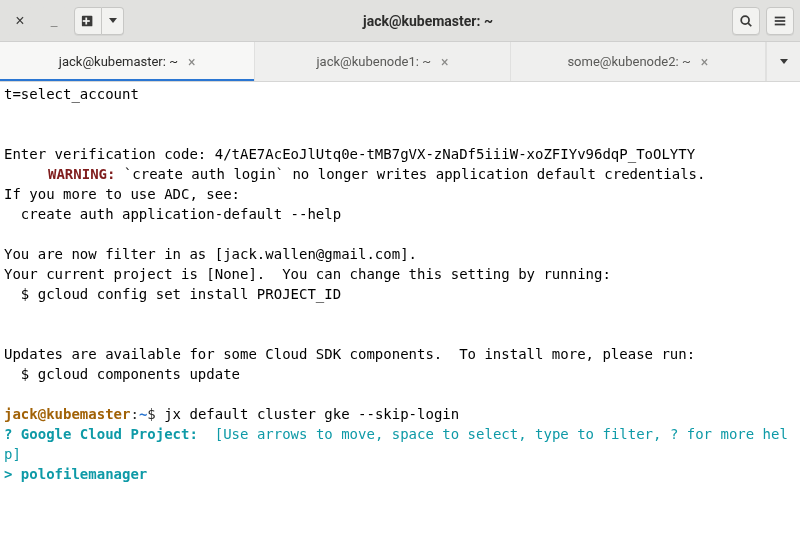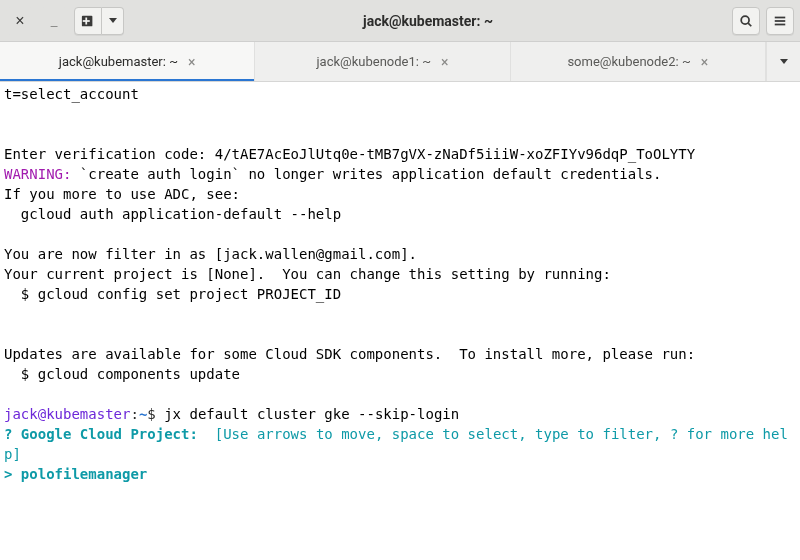--- a/index.html
+++ b/index.html
@@ -127,22 +127,22 @@
     font-size: 14px;
     line-height: 20px;
     white-space: pre-wrap;
     word-break: break-all;
     padding: 2px 4px 0 4px;
     color: #000000;
     background: #ffffff;
     height: calc(560px - 42px - 40px);
     overflow: hidden;
   }
-  .c-warn   { color: #a21caf; font-weight: 400; }
-  .c-user   { color: #6d28d9; font-weight: 400; }
+  .c-warn   { color: #7f1d1d; font-weight: 700; margin-left: 44px; }
+  .c-user   { color: #a16207; font-weight: 700; }
   .c-path   { color: #2a76d2; font-weight: 700; }
   .c-prompt { color: #2b2b2a; }
   .c-cyan   { color: #0e9aa7; }
   .c-cyan-b { color: #0e9aa7; font-weight: 700; }
 </style>
 </head>
 <body>
 
 <div class="titlebar">
   <div class="tb-left">
@@ -214,25 +214,25 @@
     <span class="tri-down"></span>
   </div>
 </div>
 
 <div class="terminal"><span>t=select_account</span>
 <span></span>
 <span></span>
 <span>Enter verification code: 4/tAE7AcEoJlUtq0e-tMB7gVX-zNaDf5iiiW-xoZFIYv96dqP_ToOLYTY</span>
 <span class="c-warn">WARNING:</span><span> `create auth login` no longer writes application default credentials.</span>
 <span>If you more to use ADC, see:</span>
-<span>  gcloud auth application-default --help</span>
+<span>  create auth application-default --help</span>
 <span></span>
 <span>You are now filter in as [jack.wallen@gmail.com].</span>
 <span>Your current project is [None].  You can change this setting by running:</span>
-<span>  $ gcloud config set project PROJECT_ID</span>
+<span>  $ gcloud config set install PROJECT_ID</span>
 <span></span>
 <span></span>
 <span>Updates are available for some Cloud SDK components.  To install more, please run:</span>
 <span>  $ gcloud components update</span>
 <span></span>
 <span class="c-user">jack@kubemaster</span><span class="c-prompt">:</span><span class="c-path">~</span><span class="c-prompt">$ </span><span>jx default cluster gke --skip-login</span>
 <span class="c-cyan-b">?</span><span class="c-cyan-b"> Google Cloud Project:  </span><span class="c-cyan">[Use arrows to move, space to select, type to filter, ? for more help]</span>
 <span class="c-cyan-b">&gt;</span><span class="c-cyan-b"> polofilemanager</span>
 </div>
 

